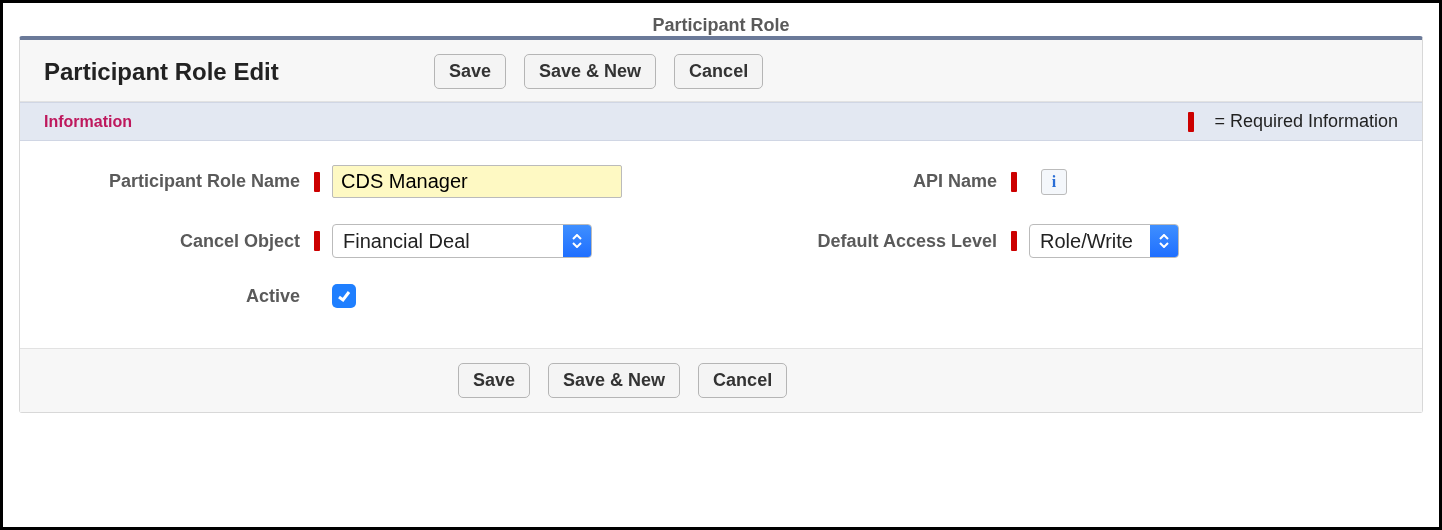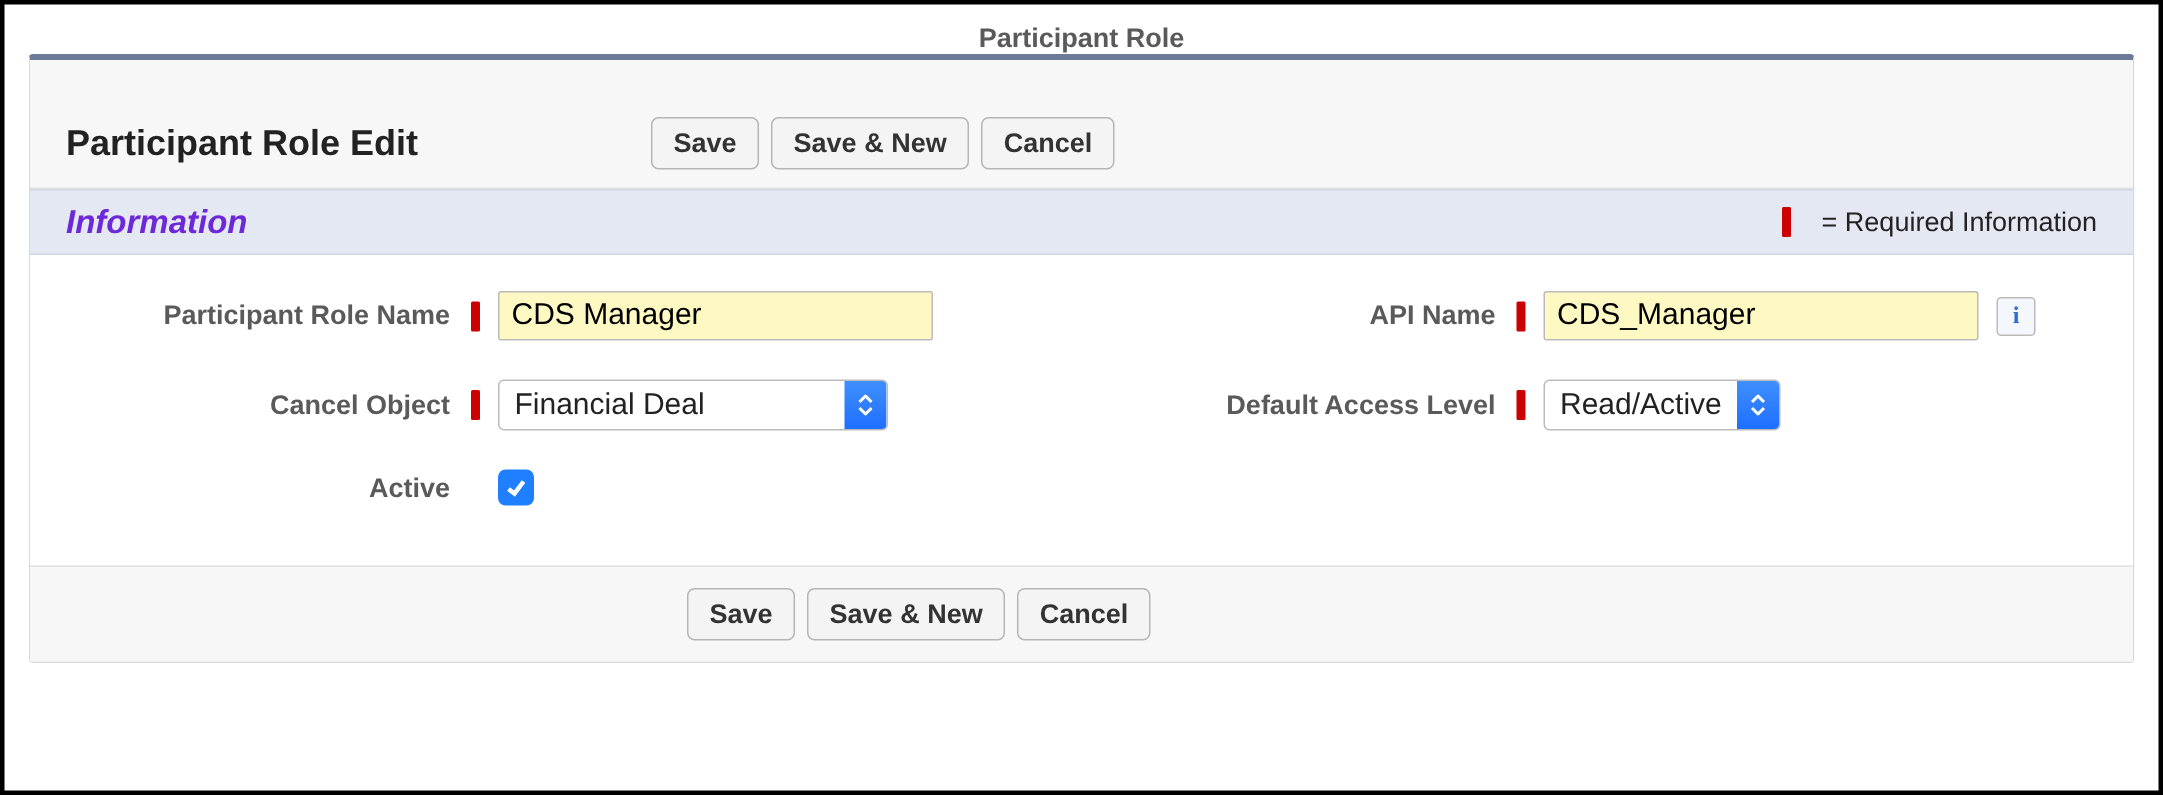--- a/index.html
+++ b/index.html
@@ -34,32 +34,31 @@
     border: 1px solid #d8d8d8;
     border-top: 4px solid #6b7a99;
     border-radius: 3px;
     background: #f7f7f7;
   }
   .panel-header {
     display: flex;
     align-items: center;
     padding: 14px 10px 12px 24px;
     border-bottom: 1px solid #e2e2e2;
-    margin-top: 24px;
   }
   .panel-header h2 {
     font-size: 24px;
     font-weight: 700;
     margin: 0;
     color: #222;
     flex: 0 0 390px;
   }
   .btn-row {
     display: flex;
-    gap: 8px;
+    gap: 18px;
   }
   .btn {
     font-family: inherit;
     font-size: 18px;
     font-weight: 700;
     color: #333;
     background: #f4f4f4;
     border: 1px solid #b5b5b5;
     border-radius: 5px;
     padding: 6px 14px;
@@ -70,24 +69,23 @@
     background: #e3e8f2;
     border-top: 1px solid #d0d6e4;
     border-bottom: 1px solid #d0d6e4;
     padding: 8px 24px;
     display: flex;
     align-items: center;
     justify-content: space-between;
   }
   .section-bar h3 {
     margin: 0;
-    font-size: 22px;
-    font-weight: 700;
-    color: #6d28d9;
-    font-style: italic;
+    font-size: 16px;
+    font-weight: 700;
+    color: #be185d;
   }
   .legend {
     display: flex;
     align-items: center;
     gap: 20px;
     font-size: 18px;
     color: #222;
   }
   .req-mark {
     display: inline-block;
@@ -242,21 +240,20 @@
             <input type="text" class="text-input" value="CDS Manager" style="">
           </div>
         </div>
 
         <div class="field-row">
           <div class="label-col">API Name</div>
           <div class="req-slot">
               <span class="req-mark"></span>
             </div>
           <div class="input-col">
-            <input type="text" class="text-input" value="CDS_Manager" style="">
             <div class="info-icon">i</div>
           </div>
         </div>
 
         <div class="field-row">
           <div class="label-col">Cancel Object</div>
           <div class="req-slot">
               <span class="req-mark"></span>
             </div>
           <div class="input-col">
@@ -274,21 +271,21 @@
           </div>
         </div>
 
         <div class="field-row">
           <div class="label-col">Default Access Level</div>
           <div class="req-slot">
               <span class="req-mark"></span>
             </div>
           <div class="input-col">
             <div class="select-wrap narrow">
-              <div class="select-value">Read/Active</div>
+              <div class="select-value">Role/Write</div>
               <div class="select-caret">
                 <svg width="10" height="6" viewBox="0 0 10 6">
                     <polyline points="1,5 5,1 9,5" fill="none" stroke="#fff" stroke-width="2"></polyline>
                   </svg>
                 <svg width="10" height="6" viewBox="0 0 10 6">
                     <polyline points="1,1 5,5 9,1" fill="none" stroke="#fff" stroke-width="2"></polyline>
                   </svg>
               </div>
             </div>
           </div>

